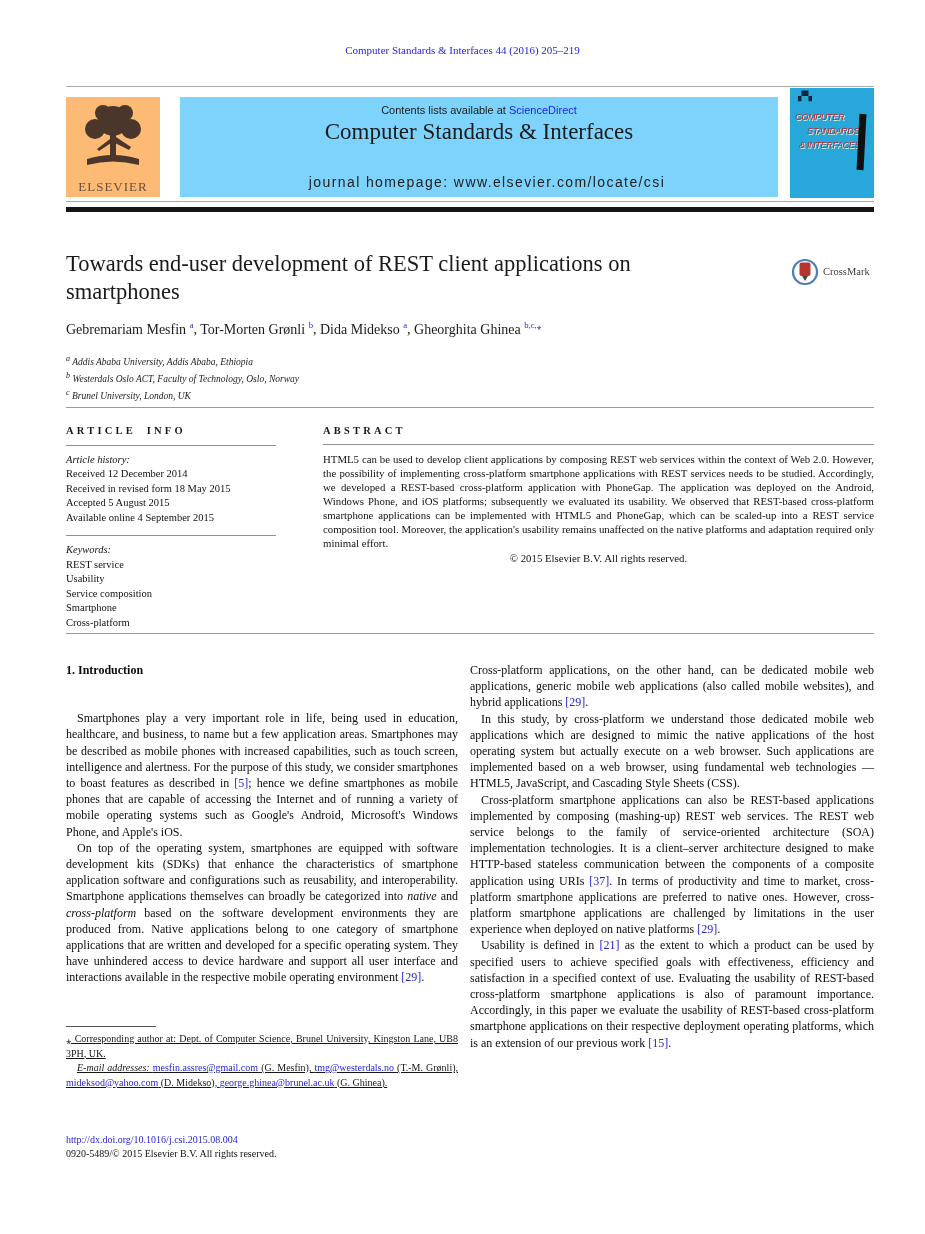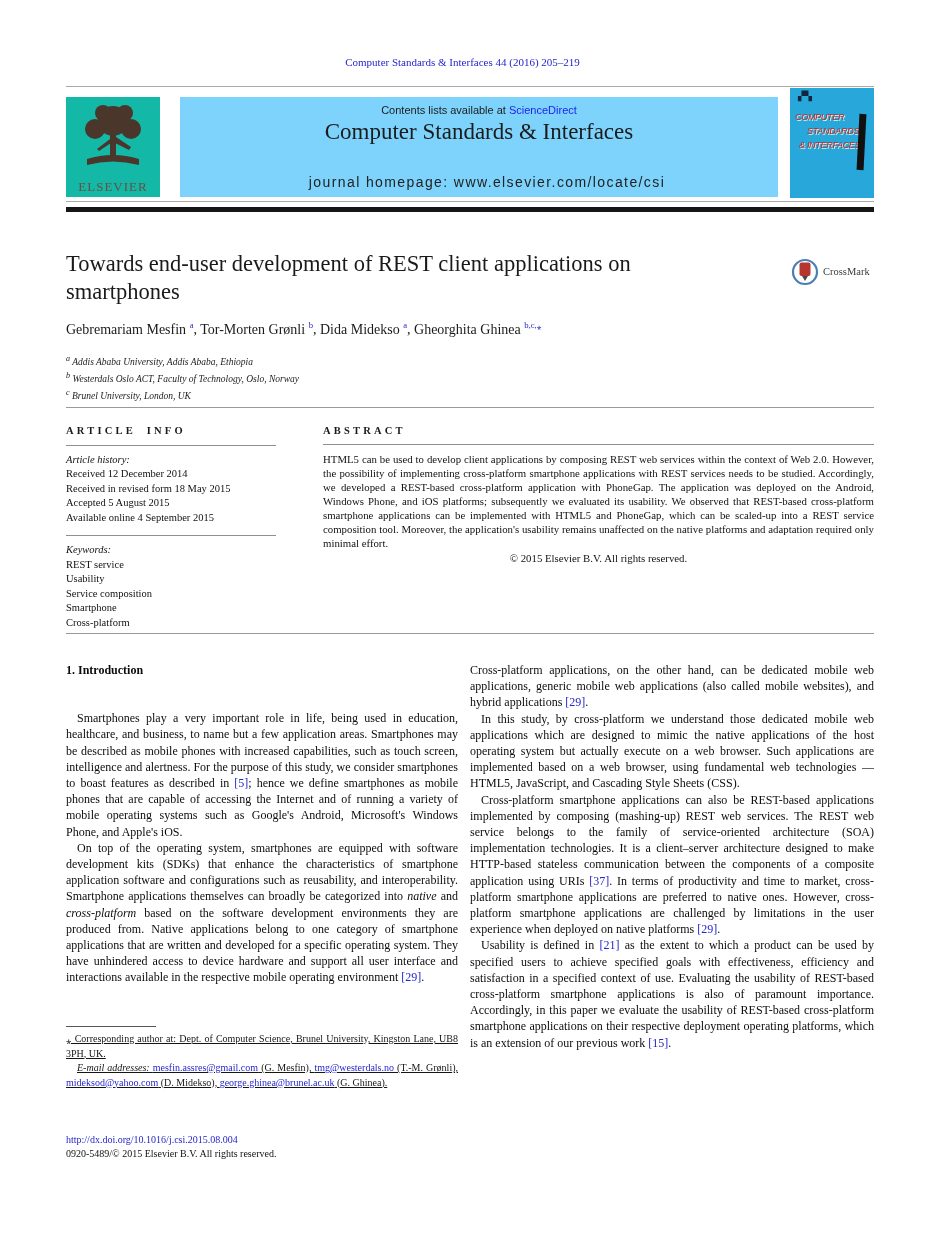--- a/index.html
+++ b/index.html
@@ -1,27 +1,27 @@
 <!DOCTYPE html>
 <html><head>
 <meta charset="utf-8">
 <style>
   html,body{margin:0;padding:0;background:#fff;}
   .page{position:relative;width:925px;height:1234px;background:#ffffff;
         font-family:"Liberation Serif",serif;color:#111;overflow:hidden;}
   .abs{position:absolute;}
 
   
-  .citation{top:56px;left:0;width:925px;text-align:center;font-size:11px;color:#2525cd;}
+  .citation{top:44px;left:0;width:925px;text-align:center;font-size:11px;color:#2525cd;}
 
   .hrule{height:1px;background:#a9a9a9;}
   .thickrule{height:5px;background:#161616;}
 
   
-  .els-logo{left:66px;top:97px;width:94px;height:100px;background:#14b8a6;overflow:hidden;}
+  .els-logo{left:66px;top:97px;width:94px;height:100px;background:#fdba74;overflow:hidden;}
   .els-logo svg{display:block;margin:2px auto 0;}
   .els-logo .els-word{position:absolute;bottom:2px;left:0;width:100%;text-align:center;
       color:#6a4f41;font-size:13px;letter-spacing:1px;font-family:"Liberation Serif",serif;}
   .band{left:180px;top:97px;width:598px;height:100px;background:#7dd3fc;text-align:center;}
   .band .contents{margin-top:7px;font-family:"Liberation Sans",sans-serif;font-size:11px;color:#1c1c1c;}
   .band .contents a{color:#1d1df0;text-decoration:none;}
   .band .jtitle{margin-top:3px;font-size:23px;color:#1b1b1b;}
   .band .homepage{position:absolute;bottom:7px;left:8px;width:100%;
       font-family:"Liberation Sans",sans-serif;font-size:14px;letter-spacing:1.4px;color:#222;}
   .cover{left:790px;top:88px;width:84px;height:110px;background:#28a7da;overflow:hidden;}

